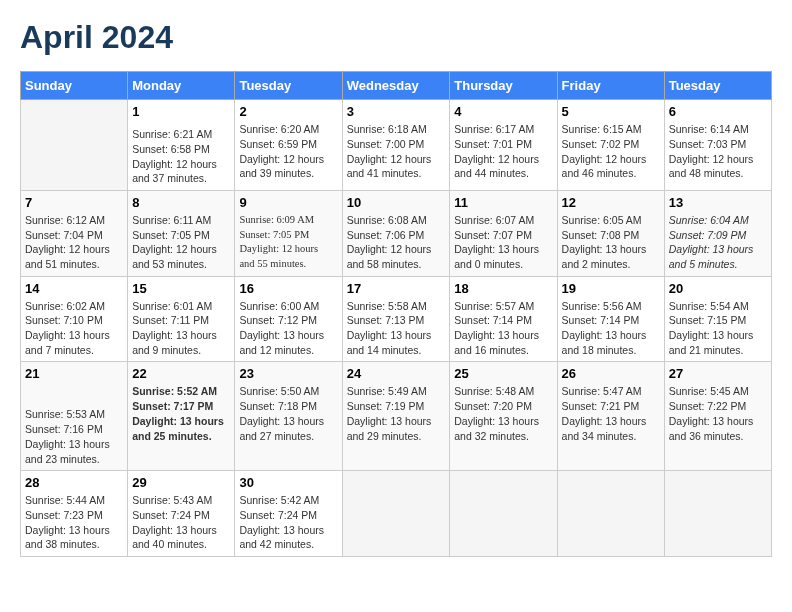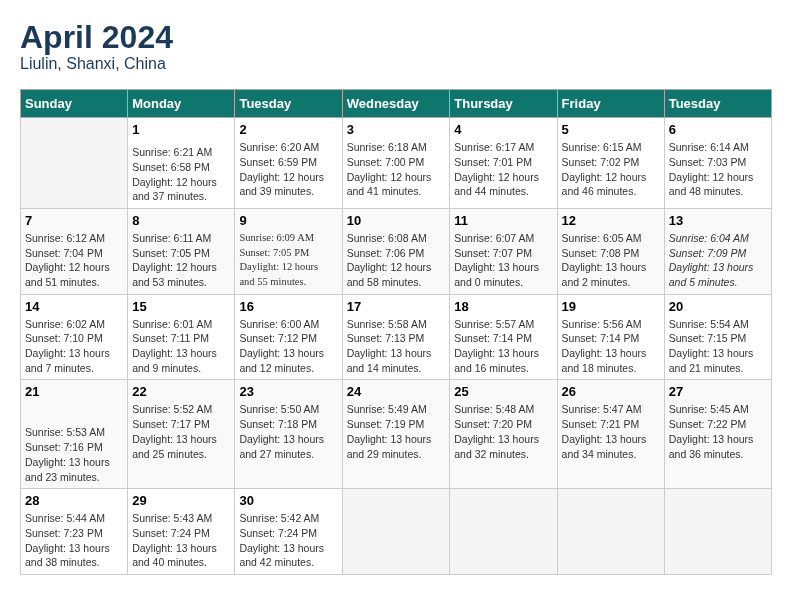--- a/index.html
+++ b/index.html
@@ -19,40 +19,40 @@
     .logo {
       display: flex;
       align-items: center;
       gap: 6px;
     }
     .logo-bird {
       width: 36px;
       height: 30px;
     }
     .title-block {
-      text-align: left;
+      text-align: right;
     }
     .title-block h1 {
       font-size: 32px;
       font-weight: bold;
       color: #1a3a5c;
       line-height: 1.1;
     }
     .title-block h2 {
       font-size: 16px;
       font-weight: normal;
       color: #1a3a5c;
     }
     table {
       width: 100%;
       border-collapse: collapse;
       font-size: 11px;
     }
     thead tr th {
-      background-color: #0f766e;
+      background-color: #3b82f6;
       color: #fff;
       padding: 6px 4px;
       text-align: left;
       font-size: 13px;
       font-weight: bold;
       border: 1px solid #aaa;
     }
     tbody tr td {
       border: 1px solid #ccc;
       padding: 4px;
@@ -78,21 +78,20 @@
     td.empty {
       background: #f5f5f5;
     }
   </style>
 </head>
 <body>
 
 <div class="header">
   <div class="title-block">
     <h1>April 2024</h1>
-    <h2>Liulin, Shanxi, China</h2>
   </div>
 </div>
 
 <table>
   <thead>
     <tr>
     <th>Sunday</th>
         <th>Monday</th>
         <th>Tuesday</th>
         <th>Wednesday</th>
@@ -252,21 +251,21 @@
       <tr>
         <td>
           <div class="day-number">21</div>
           <div class="day-info" style="white-space: pre-line; margin-top: 26px;">Sunrise: 5:53 AM
 Sunset: 7:16 PM
 Daylight: 13 hours
 and 23 minutes.</div>
         </td>
         <td>
           <div class="day-number">22</div>
-          <div class="day-info" style="white-space: pre-line;">Sunrise: 5:52 AM
+          <div class="day-info" style="white-space: pre-line; font-weight: bold;">Sunrise: 5:52 AM
 Sunset: 7:17 PM
 Daylight: 13 hours
 and 25 minutes.</div>
         </td>
         <td>
           <div class="day-number">23</div>
           <div class="day-info" style="white-space: pre-line;">Sunrise: 5:50 AM
 Sunset: 7:18 PM
 Daylight: 13 hours
 and 27 minutes.</div>

